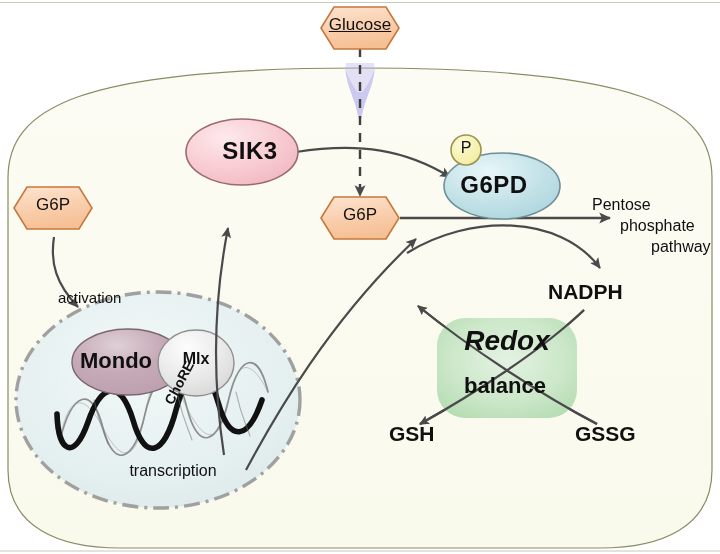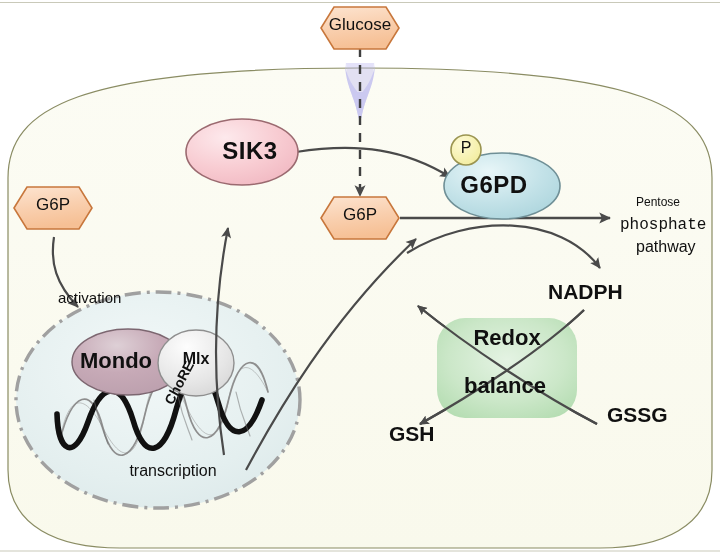--- a/index.html
+++ b/index.html
@@ -172,47 +172,47 @@
     <polygon points="14,208 27,187 79,187 92,208 79,229 27,229" fill="url(#gradHex)" stroke="#c8773c" stroke-width="1.6"></polygon>
 
     <polygon points="321,218 334,197 386,197 399,218 386,239 334,239" fill="url(#gradHex)" stroke="#c8773c" stroke-width="1.6"></polygon>
 
     <ellipse cx="242" cy="152" rx="56" ry="33" fill="url(#gradSik3)" stroke="#9b6a70" stroke-width="1.6"></ellipse>
 
     <ellipse cx="502" cy="186" rx="58" ry="33" fill="url(#gradG6pd)" stroke="#6f8f96" stroke-width="1.6"></ellipse>
     <circle cx="466" cy="150" r="15" fill="url(#gradP)" stroke="#9a9450" stroke-width="1.6"></circle>
   </svg>
 
-  <div class="lbl ctr" style="left:321px; top:16px; width:78px; font-size:17px;">Glucose</div>
+  <div class="lbl ctr" style="left:321px; top:16px; width:78px; font-size:17px;text-decoration:underline;">Glucose</div>
 
   <div class="lbl ctr" style="left:14px; top:196px; width:78px; font-size:17px;">G6P</div>
 
   <div class="lbl ctr" style="left:321px; top:206px; width:78px; font-size:17px;">G6P</div>
 
   <div class="lbl" style="left:58px; top:246px; font-size:15px;margin-top:44px;">activation</div>
 
   <div class="lbl bold ctr" style="left:186px; top:138px; width:128px; font-size:24px; letter-spacing:0.5px;">SIK3</div>
 
   <div class="lbl bold ctr" style="left:444px; top:172px; width:100px; font-size:24px; letter-spacing:0.5px;">G6PD</div>
 
   <div class="lbl ctr" style="left:452px; top:139px; width:28px; font-size:16px;">P</div>
 
-  <div class="lbl" style="left:636px; top:196px; font-size:12px;">Pentose</div>
-  <div class="lbl" style="left:620px; top:217px; font-size:16px;font-family:Liberation Mono, monospace;">phosphate</div>
-  <div class="lbl" style="left:636px; top:238px; font-size:16px;">pathway</div>
+  <div class="lbl" style="left:592px; top:196px; font-size:16px;">Pentose</div>
+  <div class="lbl" style="left:620px; top:217px; font-size:16px;">phosphate</div>
+  <div class="lbl" style="left:651px; top:238px; font-size:16px;">pathway</div>
 
 
   <div class="lbl bold" style="left:548px; top:281px; font-size:21px;">NADPH</div>
 
-  <div class="lbl bold ctr" style="left:437px; top:326px; width:140px; font-size:22px;">Redox</div>
+  <div class="lbl bold ctr" style="left:437px; top:326px; width:140px; font-size:28px;font-style:italic;">Redox</div>
   <div class="lbl bold ctr" style="left:437px; top:374px; width:136px; font-size:22px;">balance</div>
 
   <div class="lbl bold" style="left:389px; top:423px; font-size:21px;">GSH</div>
 
-  <div class="lbl bold" style="left:575px; top:404px; font-size:21px;margin-left:32px;">GSSG</div>
+  <div class="lbl bold" style="left:575px; top:423px; font-size:21px;">GSSG</div>
 
   <div class="lbl bold ctr" style="left:72px; top:349px; width:88px; font-size:22px;">Mondo</div>
 
   <div class="lbl bold ctr" style="left:158px; top:350px; width:76px; font-size:16px;">Mlx</div>
 
   <div class="lbl bold" style="left:162px; top:400px; font-size:14px; transform:rotate(-62deg); transform-origin:left top;">ChoRE</div>
 
   <div class="lbl ctr" style="left:98px; top:462px; width:150px; font-size:16px;">transcription</div>
 
 </div>

